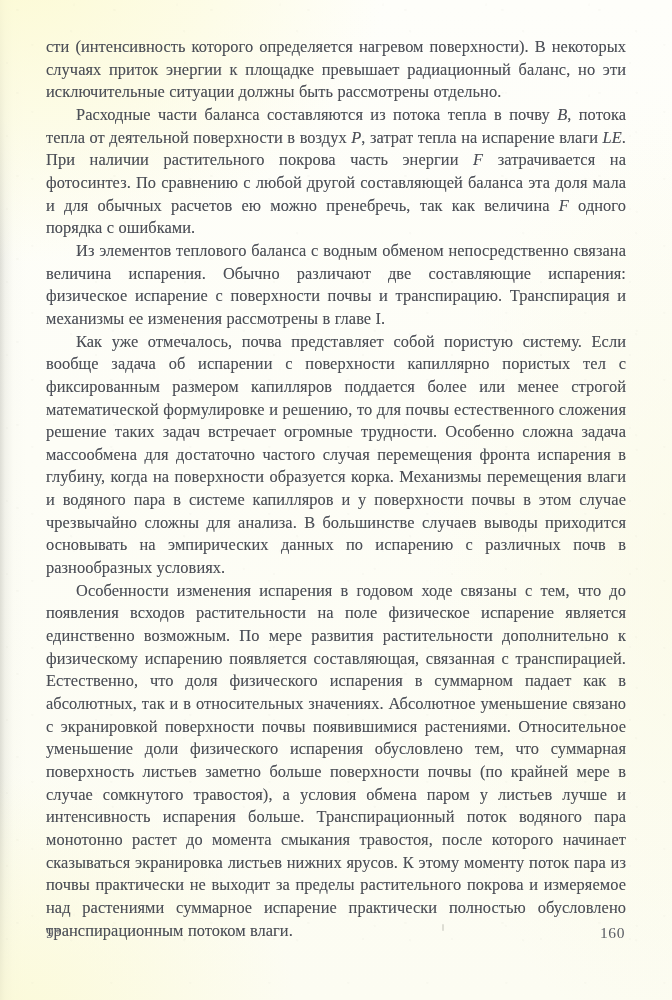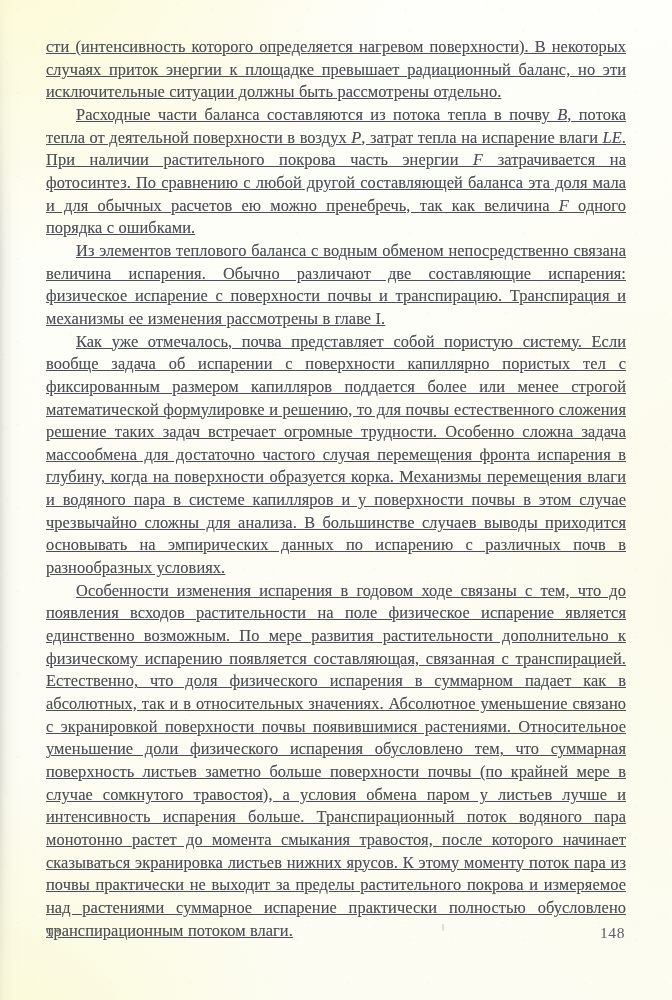--- a/index.html
+++ b/index.html
@@ -46,21 +46,20 @@
       radial-gradient(circle at 72% 5%,  rgba(175,172,158,0.07) 0 1px, transparent 1.4px);
     background-size: 97px 83px, 113px 101px, 79px 67px, 131px 119px, 89px 73px, 103px 91px;
   }
 
   
   .textblock {
     position: absolute;
     left: 46px;
     top: 36px;
     width: 580px;
-    text-decoration: underline;
   }
 
   p.para {
     margin: 0;
     text-indent: 30px;
     text-align: justify;
     text-justify: inter-word;
     font-size: 16.4px;
     line-height: 22.65px;
     letter-spacing: 0.06px;
@@ -119,16 +118,16 @@
       <p class="para"><span>Расходные части баланса составляются из потока тепла в почву </span><span class="mathit">В</span><span>, потока тепла от деятельной поверхности в воздух </span><span class="mathit">Р</span><span>, затрат тепла на испарение влаги </span><span class="mathit">LE</span><span>. При наличии растительного покрова часть энергии </span><span class="mathit">F</span><span> затрачивается на фотосинтез. По сравнению с любой другой составляющей баланса эта доля мала и для обычных расчетов ею можно пренебречь, так как величина </span><span class="mathit">F</span><span> одного порядка с ошибками.</span></p>
       <p class="para"><span>Из элементов теплового баланса с водным обменом непосредственно связана величина испарения. Обычно различают две составляющие испарения: физическое испарение с поверхности почвы и транспирацию. Транспирация и механизмы ее изменения рассмотрены в главе I.</span></p>
       <p class="para"><span>Как уже отмечалось, почва представляет собой пористую систему. Если вообще задача об испарении с поверхности капиллярно пористых тел с фиксированным размером капилляров поддается более или менее строгой математической формулировке и решению, то для почвы естественного сложения решение таких задач встречает огромные трудности. Особенно сложна задача массообмена для достаточно частого случая перемещения фронта испарения в глубину, когда на поверхности образуется корка. Механизмы перемещения влаги и водяного пара в системе капилляров и у поверхности почвы в этом случае чрезвычайно сложны для анализа. В большинстве случаев выводы приходится основывать на эмпирических данных по испарению с различных почв в разнообразных условиях.</span></p>
       <p class="para"><span>Особенности изменения испарения в годовом ходе связаны с тем, что до появления всходов растительности на поле физическое испарение является единственно возможным. По мере развития растительности дополнительно к физическому испарению появляется составляющая, связанная с транспирацией. Естественно, что доля физического испарения в суммарном падает как в абсолютных, так и в относительных значениях. Абсолютное уменьшение связано с экранировкой поверхности почвы появившимися растениями. Относительное уменьшение доли физического испарения обусловлено тем, что суммарная поверхность листьев заметно больше поверхности почвы (по крайней мере в случае сомкнутого травостоя), а условия обмена паром у листьев лучше и интенсивность испарения больше. Транспирационный поток водяного пара монотонно растет до момента смыкания травостоя, после которого начинает сказываться экранировка листьев нижних ярусов. К этому моменту поток пара из почвы практически не выходит за пределы растительного покрова и измеряемое над растениями суммарное испарение практически полностью обусловлено транспирационным потоком влаги.</span></p>
     </div>
 
   <div class="speck"></div>
 
   <div class="footer">
     <span class="sig">9*</span>
-    <span class="pagenum">148</span>
+    <span class="pagenum">160</span>
   </div>
 
 </div>
 
 </body></html>

